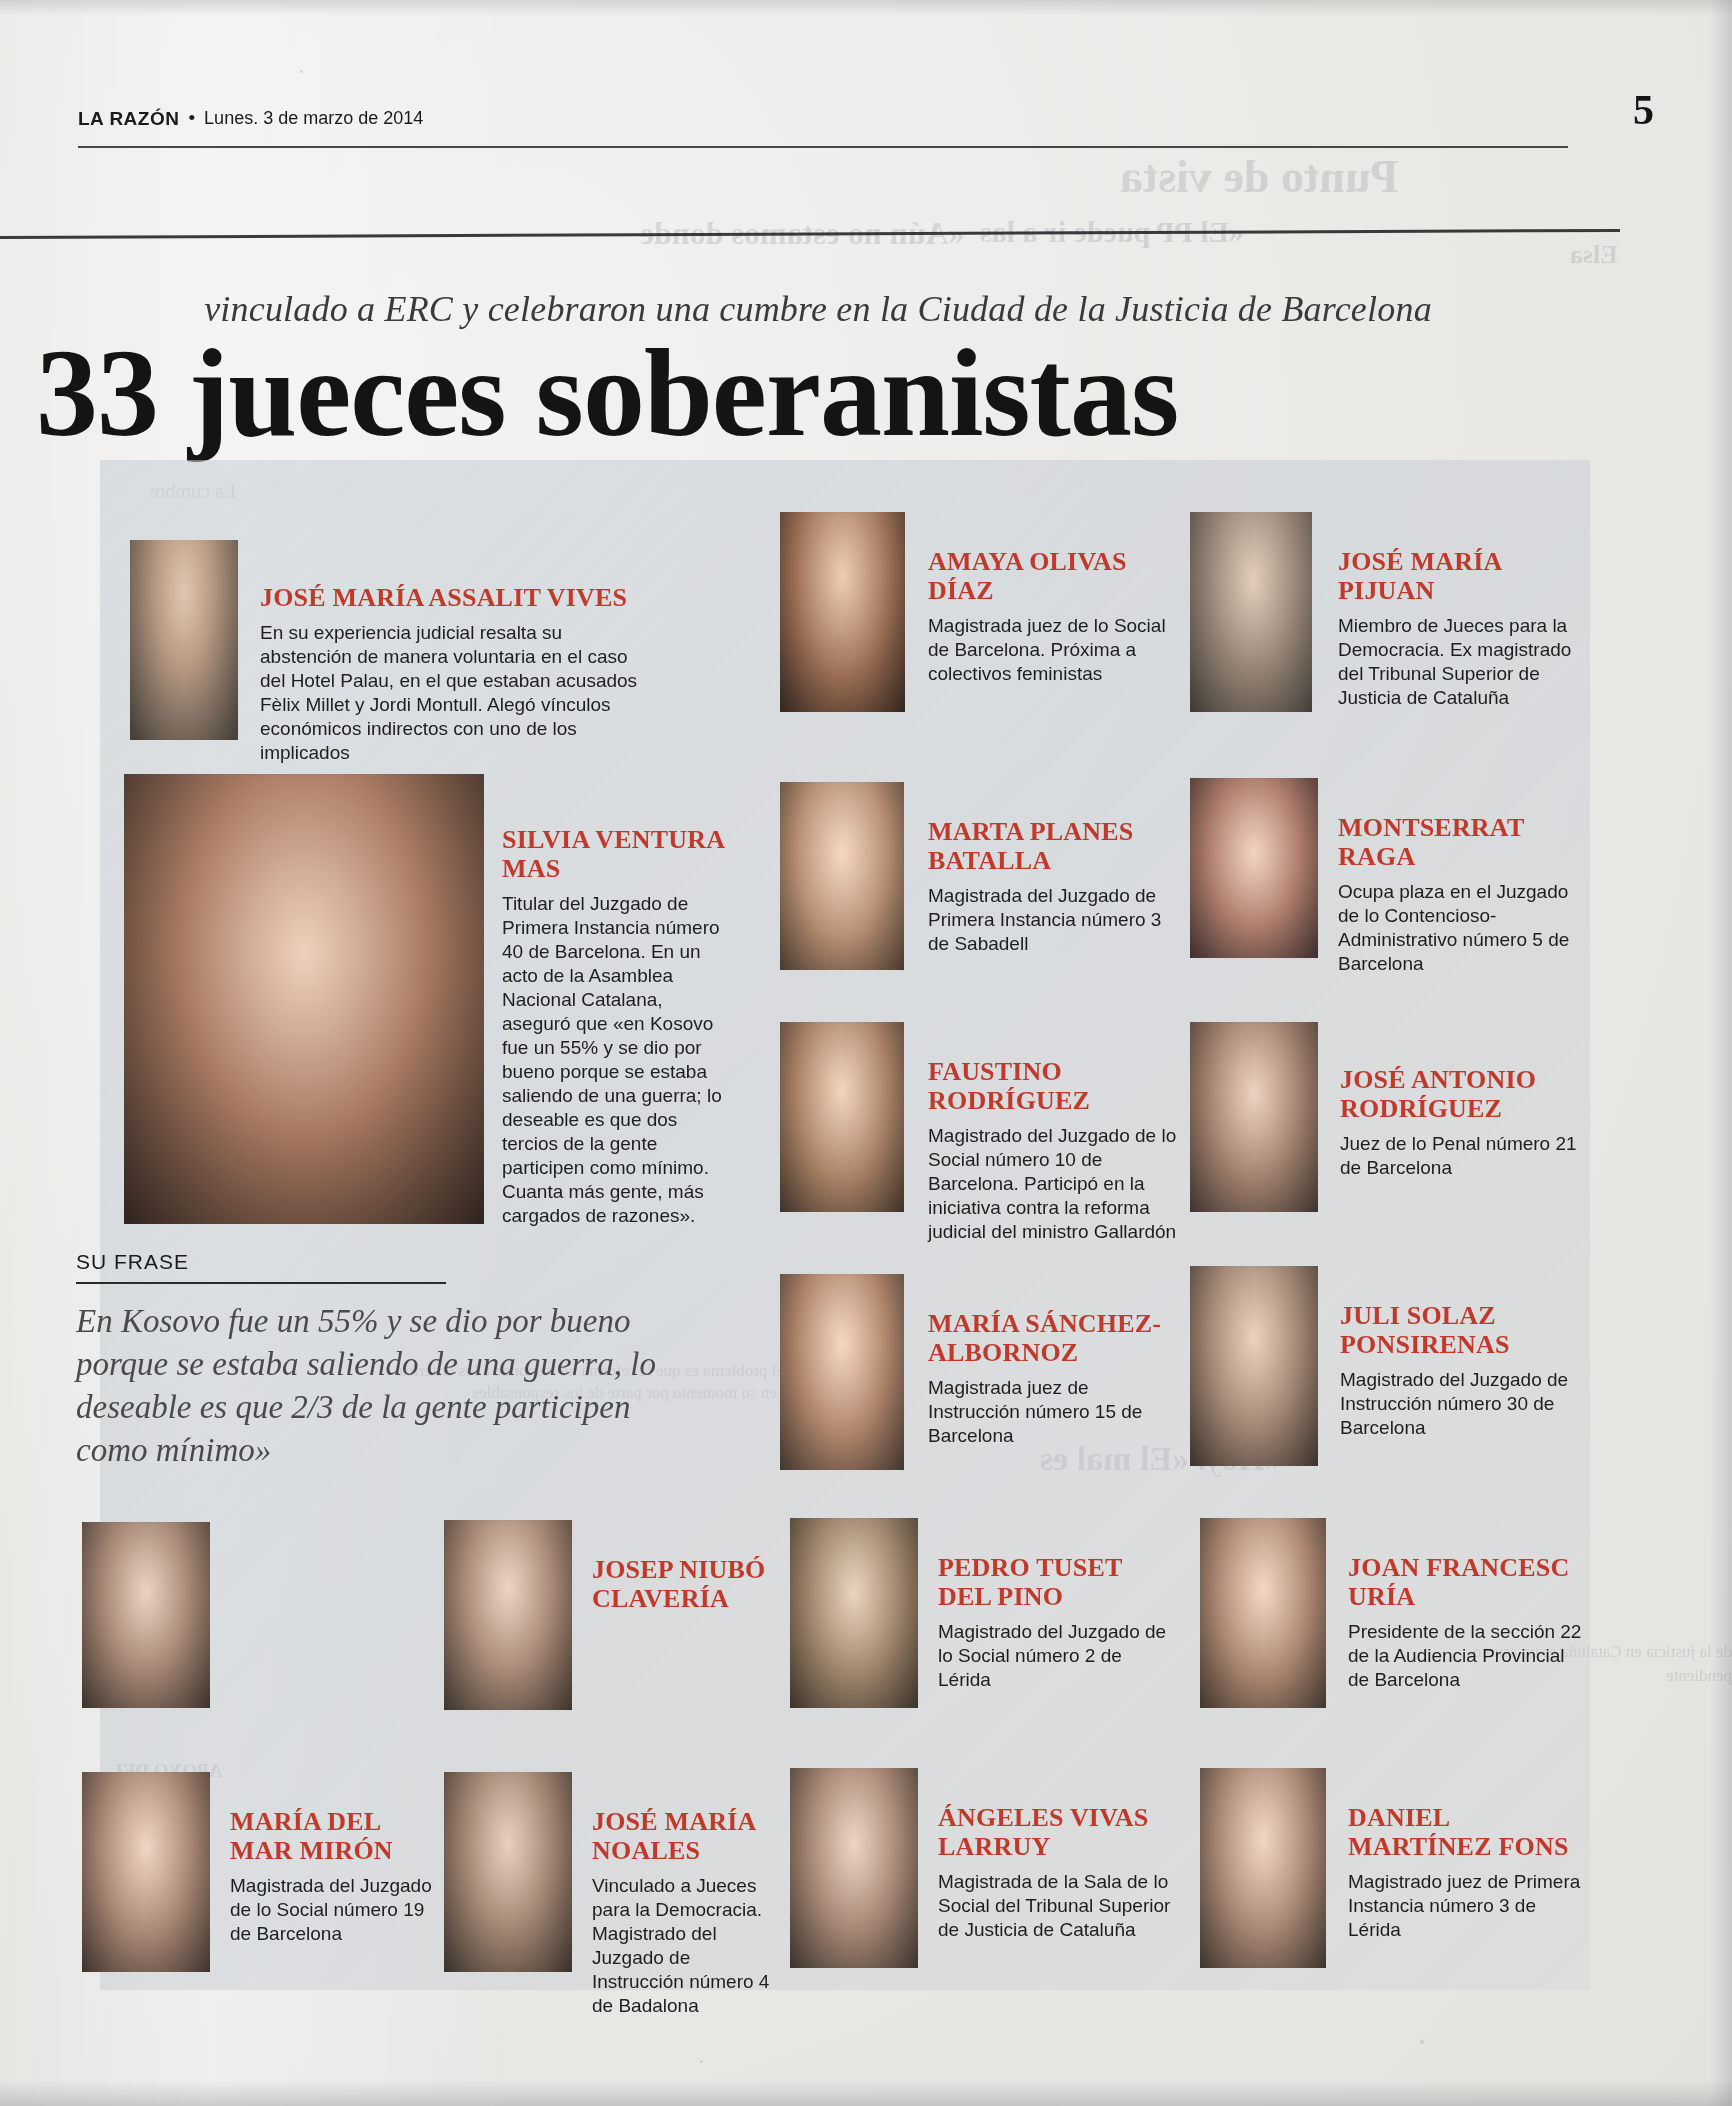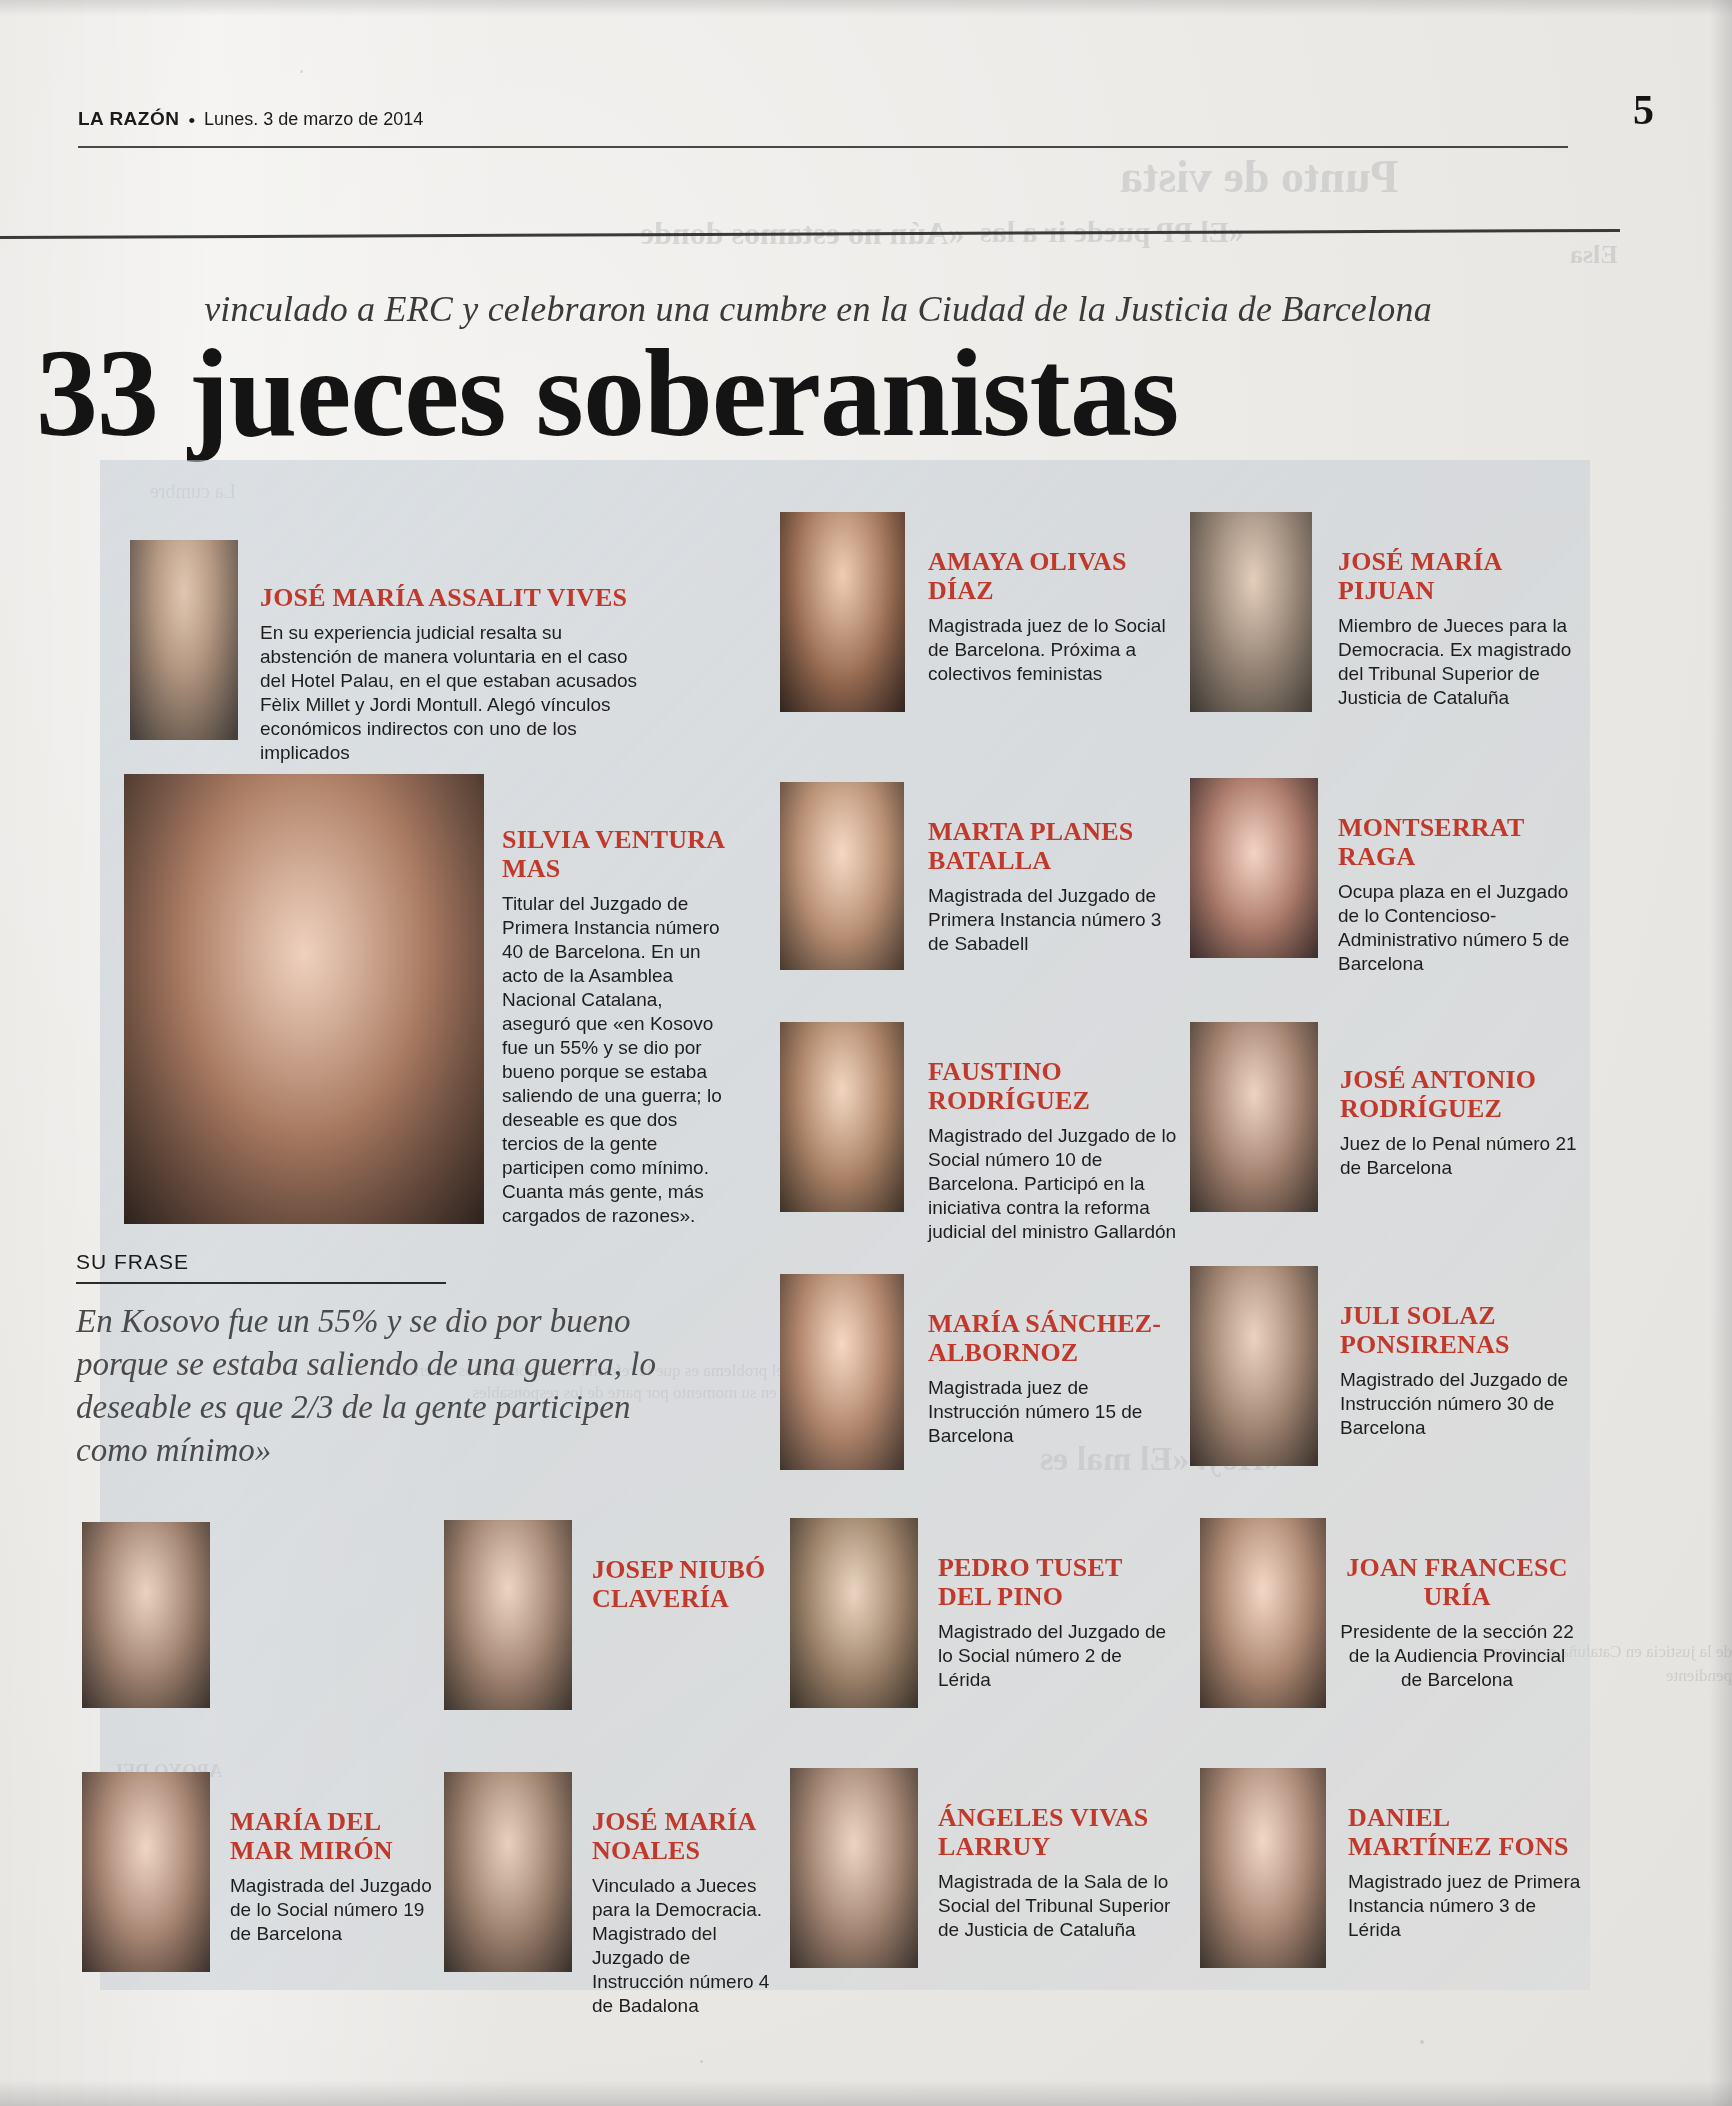--- a/index.html
+++ b/index.html
@@ -31,21 +31,21 @@
     background:linear-gradient(180deg,rgba(170,170,170,0),rgba(120,120,120,.30));
   }
   .edge-top{
     position:absolute;left:0;top:0;height:16px;width:1732px;
     background:linear-gradient(0deg,rgba(170,170,170,0),rgba(130,130,130,.25));
   }
 
   
   .masthead{
     position:absolute;left:78px;top:108px;width:1560px;
-    display:flex;align-items:flex-end;
+    display:flex;align-items:flex-start;
   }
   .mh-name{
     font-family:"Liberation Sans", sans-serif;
     font-weight:bold;font-size:19px;letter-spacing:.5px;color:#1b1b1b;
   }
   .mh-dot{margin:0 9px;color:#1b1b1b;font-size:19px;line-height:1;}
   .mh-date{font-size:18px;color:#1b1b1b;}
   .page-no{
     position:absolute;right:78px;top:86px;
     font-family:"Liberation Serif", serif;
@@ -330,21 +330,21 @@
       <div class="edesc">Magistrado del Juzgado de lo Social número 2 de Lérida</div>
     </div>
   </div>
 
   <div class="entry" style="left:1200px;top:1518px;width:420px;">
     <div class="photo" style="width:126px;height:190px;left:0;top:0;
       background:radial-gradient(ellipse at 50% 30%, #e7cbb8 0%, #b9927c 45%, #56463c 100%);">
       <div class="face" style="background:
         radial-gradient(ellipse at 50% 38%, rgba(244,216,198,.95) 0%, rgba(170,134,112,.82) 52%, rgba(62,50,42,.9) 100%);"></div>
     </div>
-    <div class="txt" style="left:136px;top:0px;width:242px;text-align:center;">
+    <div class="txt" style="left:148px;top:0px;width:242px;">
       <div class="ename">JOAN FRANCESC URÍA</div>
       <div class="edesc">Presidente de la sección 22 de la Audiencia Provincial de Barcelona</div>
     </div>
   </div>
 
   <div class="entry" style="left:82px;top:1772px;width:360px;">
     <div class="photo" style="width:128px;height:200px;left:0;top:0;
       background:radial-gradient(ellipse at 50% 32%, #e5c9b6 0%, #b28f7c 45%, #4e433b 100%);">
       <div class="face" style="background:
         radial-gradient(ellipse at 50% 38%, rgba(240,214,196,.95) 0%, rgba(164,130,112,.82) 52%, rgba(58,48,42,.9) 100%);"></div>

